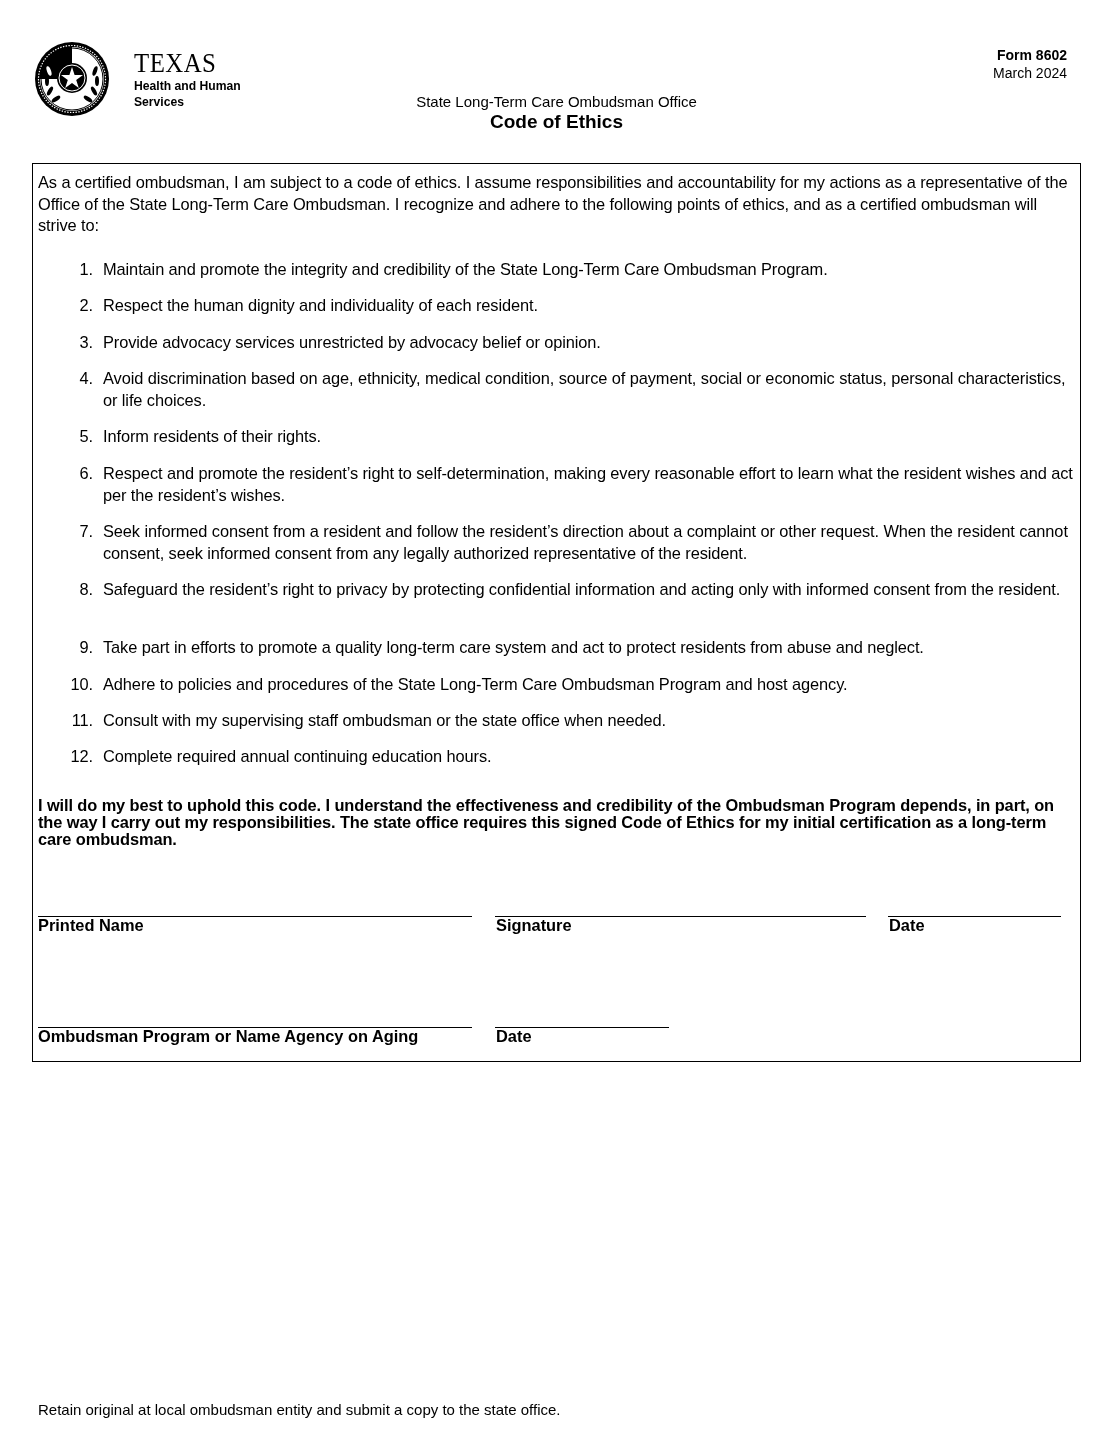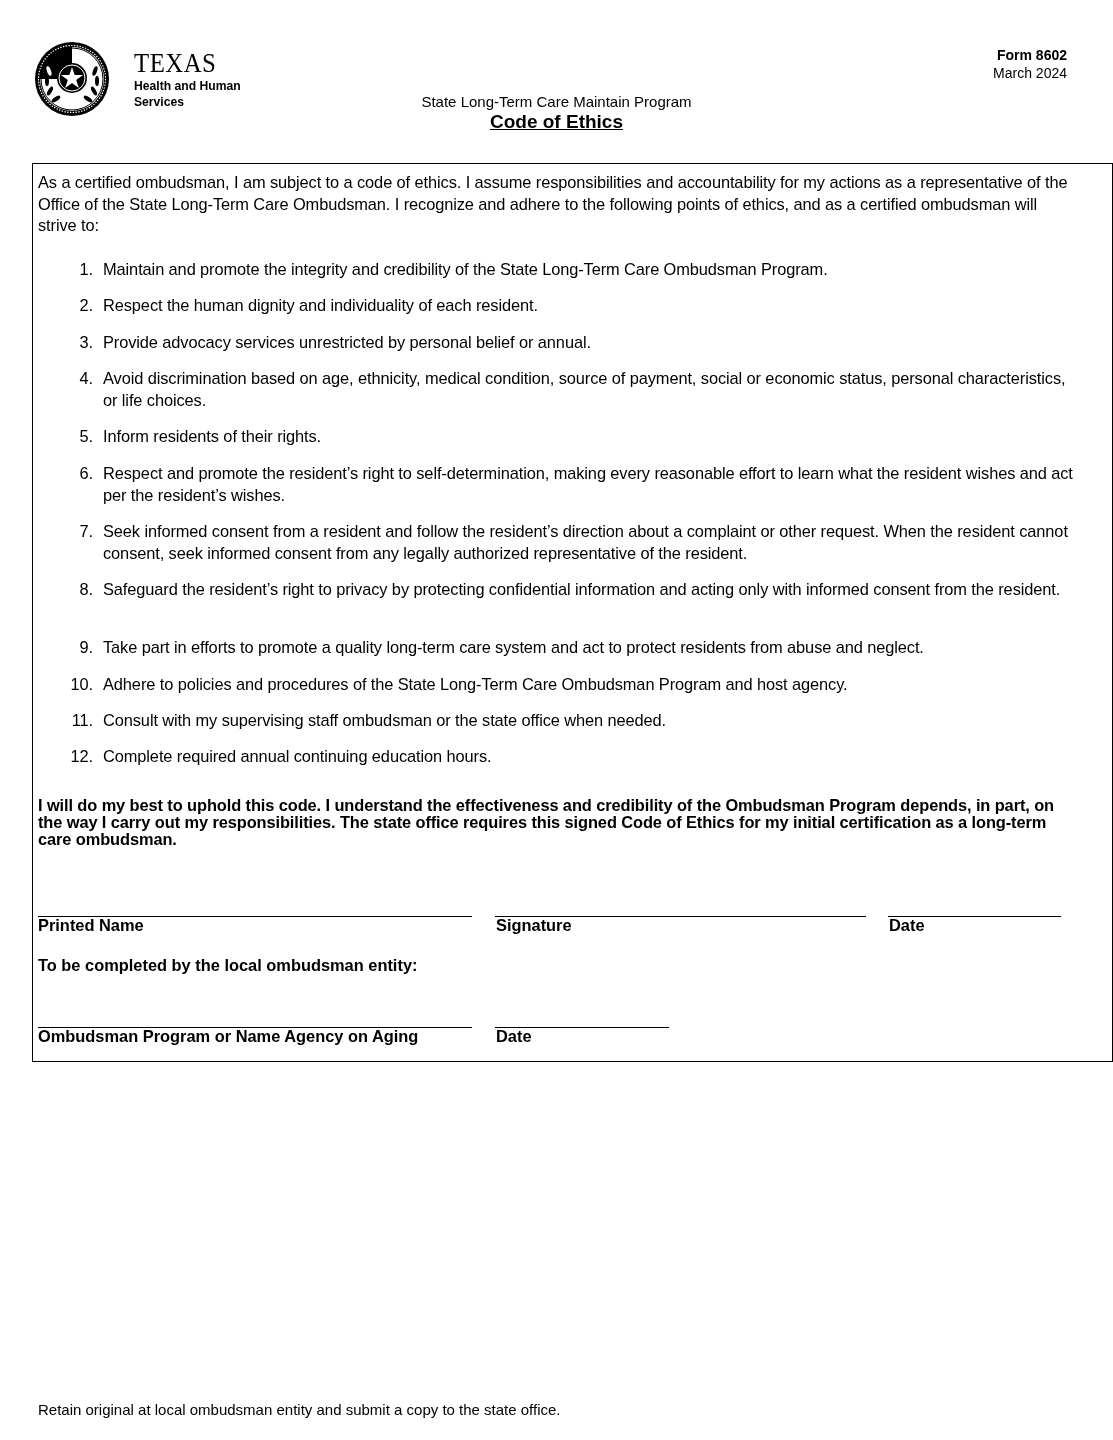--- a/index.html
+++ b/index.html
@@ -17,26 +17,25 @@
       font-family: "Liberation Sans", sans-serif; font-weight: bold; font-size: 13.5px;
       line-height: 16px; display: block; transform: scaleX(0.9); transform-origin: left;
     }
     .logo-text .t2 { margin-top: 1px; }
 
     .form-no { position: absolute; right: 46px; top: 46px; text-align: right; font-size: 14px; line-height: 18px; }
     .form-no .num { font-weight: bold; display: block; }
     .form-no .date { display: block; }
 
     .program { position: absolute; left: 0; width: 1113px; top: 93px; text-align: center; font-size: 15px; }
-    .title { position: absolute; left: 0; width: 1113px; top: 111px; text-align: center; font-size: 19px; font-weight: bold; text-decoration: underline; }
+    .title { position: absolute; left: 0; width: 1113px; top: 111px; text-align: center; font-size: 19px; font-weight: bold; }
 
     .box {
       position: absolute; left: 32px; top: 163px; width: 1047px; height: 897px;
       border: 1px solid #000;
-      padding-left: 32px;
     }
     .intro {
       position: absolute; left: 5px; top: 8px; width: 1030px;
       font-size: 16.4px; line-height: 21.5px; letter-spacing: -0.1px;
     }
     .list { position: absolute; left: 0; top: 94px; width: 1047px; margin: 0; padding: 0; list-style: none; }
     .list li { position: relative; font-size: 16.4px; line-height: 22px; letter-spacing: -0.1px; }
     .list li .n { position: absolute; width: 60px; left: 0; text-align: right; }
     .list li .txt { display: block; margin-left: 70px; width: 970px; }
 
@@ -83,38 +82,38 @@
   <span class="t1">TEXAS</span>
   <span class="t2">Health and Human</span>
   <span class="t3">Services</span>
 </div>
 
 <div class="form-no">
   <span class="num">Form 8602</span>
   <span class="date">March 2024</span>
 </div>
 
-<div class="program">State Long-Term Care Maintain Program</div>
+<div class="program">State Long-Term Care Ombudsman Office</div>
 <div class="title">Code of Ethics</div>
 
 <div class="box">
   <div class="intro">As a certified ombudsman, I am subject to a code of ethics. I assume responsibilities and accountability for my actions as a representative of the Office of the State Long-Term Care Ombudsman. I recognize and adhere to the following points of ethics, and as a certified ombudsman will strive to:</div>
 
   <ol class="list">
     <li style="position:absolute; top:0;">
       <span class="n">1.</span>
       <span class="txt">Maintain and promote the integrity and credibility of the State Long-Term Care Ombudsman Program.</span>
     </li>
     <li style="position:absolute; top:36px;">
       <span class="n">2.</span>
       <span class="txt">Respect the human dignity and individuality of each resident.</span>
     </li>
     <li style="position:absolute; top:73px;">
       <span class="n">3.</span>
-      <span class="txt">Provide advocacy services unrestricted by personal belief or annual.</span>
+      <span class="txt">Provide advocacy services unrestricted by advocacy belief or opinion.</span>
     </li>
     <li style="position:absolute; top:109px;">
       <span class="n">4.</span>
       <span class="txt">Avoid discrimination based on age, ethnicity, medical condition, source of payment, social or economic status, personal characteristics, or life choices.</span>
     </li>
     <li style="position:absolute; top:167px;">
       <span class="n">5.</span>
       <span class="txt">Inform residents of their rights.</span>
     </li>
     <li style="position:absolute; top:204px;">
@@ -151,21 +150,20 @@
 
   <div class="sig-line" style="left:5px; top:752px; width:434px;"></div>
   <div class="sig-label" style="left:5px; top:752px;">Printed Name</div>
 
   <div class="sig-line" style="left:462px; top:752px; width:371px;"></div>
   <div class="sig-label" style="left:463px; top:752px;">Signature</div>
 
   <div class="sig-line" style="left:855px; top:752px; width:173px;"></div>
   <div class="sig-label" style="left:856px; top:752px;">Date</div>
 
-  <div class="sub-head">To be completed by the local ombudsman entity:</div>
 
   <div class="sig-line" style="left:5px; top:863px; width:434px;"></div>
   <div class="sig-label" style="left:5px; top:863px;">Ombudsman Program or Name Agency on Aging</div>
 
   <div class="sig-line" style="left:462px; top:863px; width:174px;"></div>
   <div class="sig-label" style="left:463px; top:863px;">Date</div>
 </div>
 
 <div class="footer">Retain original at local ombudsman entity and submit a copy to the state office.</div>
 

